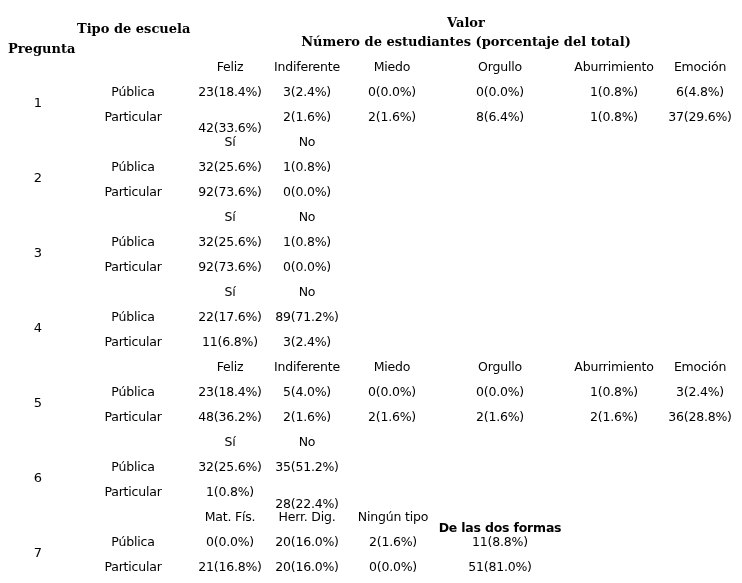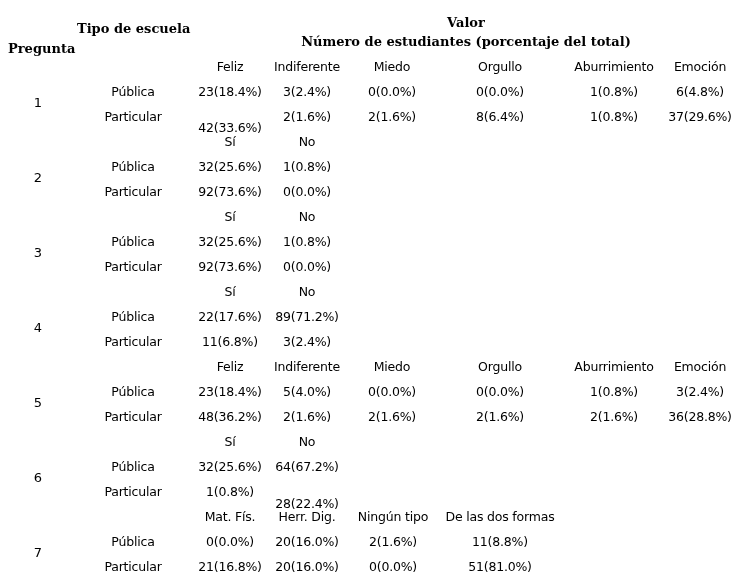--- a/index.html
+++ b/index.html
@@ -83,29 +83,29 @@
     <div class="cell" style="left: 307px; top: 409px;">2(1.6%)</div>
     <div class="cell" style="left: 392px; top: 409px;">2(1.6%)</div>
     <div class="cell" style="left: 500px; top: 409px;">2(1.6%)</div>
     <div class="cell" style="left: 614px; top: 409px;">2(1.6%)</div>
     <div class="cell" style="left: 700px; top: 409px;">36(28.8%)</div>
     <div class="q" style="left: 38px; top: 469.5px;">6</div>
     <div class="cell" style="left: 230px; top: 434px;">Sí</div>
     <div class="cell" style="left: 307px; top: 434px;">No</div>
     <div class="cell" style="left: 133px; top: 459px;">Pública</div>
     <div class="cell" style="left: 230px; top: 459px;">32(25.6%)</div>
-    <div class="cell" style="left: 307px; top: 459px;">64(67.2%)</div>
+    <div class="cell" style="left: 307px; top: 459px;">35(51.2%)</div>
     <div class="cell" style="left: 133px; top: 484px;">Particular</div>
     <div class="cell" style="left: 230px; top: 484px;">1(0.8%)</div>
     <div class="cell" style="left: 307px; top: 484px; margin-top: 12px;">28(22.4%)</div>
     <div class="q" style="left: 38px; top: 544.5px;">7</div>
     <div class="cell" style="left: 230px; top: 509px;">Mat. Fís.</div>
     <div class="cell" style="left: 307px; top: 509px;">Herr. Dig.</div>
     <div class="cell" style="left: 393px; top: 509px;">Ningún tipo</div>
-    <div class="cell" style="left: 500px; top: 509px;">De las dos formas</div>
+    <div class="cell" style="left: 500px; top: 520px; font-weight: bold;">De las dos formas</div>
     <div class="cell" style="left: 133px; top: 534px;">Pública</div>
     <div class="cell" style="left: 230px; top: 534px;">0(0.0%)</div>
     <div class="cell" style="left: 307px; top: 534px;">20(16.0%)</div>
     <div class="cell" style="left: 393px; top: 534px;">2(1.6%)</div>
     <div class="cell" style="left: 500px; top: 534px;">11(8.8%)</div>
     <div class="cell" style="left: 133px; top: 559px;">Particular</div>
     <div class="cell" style="left: 230px; top: 559px;">21(16.8%)</div>
     <div class="cell" style="left: 307px; top: 559px;">20(16.0%)</div>
     <div class="cell" style="left: 393px; top: 559px;">0(0.0%)</div>
     <div class="cell" style="left: 500px; top: 559px;">51(81.0%)</div>

